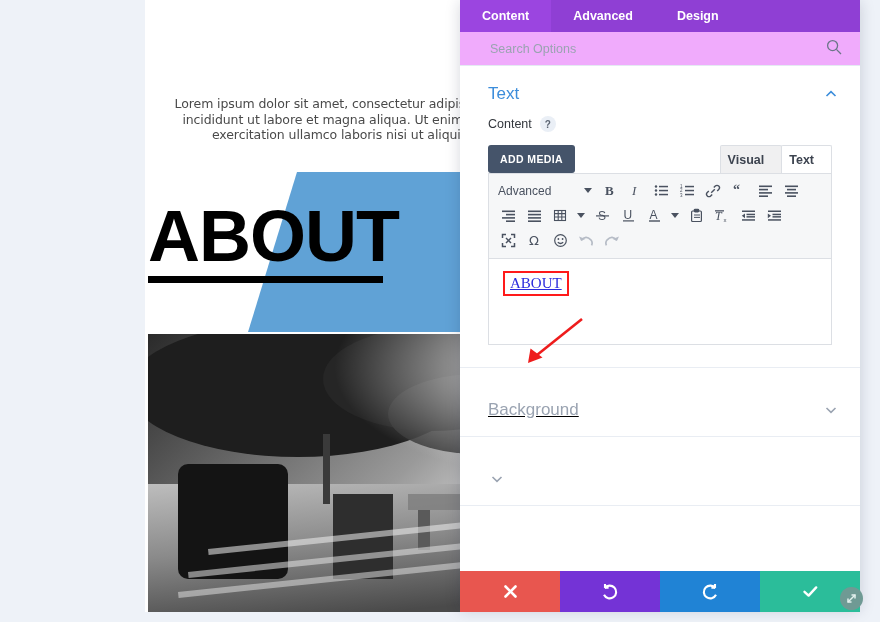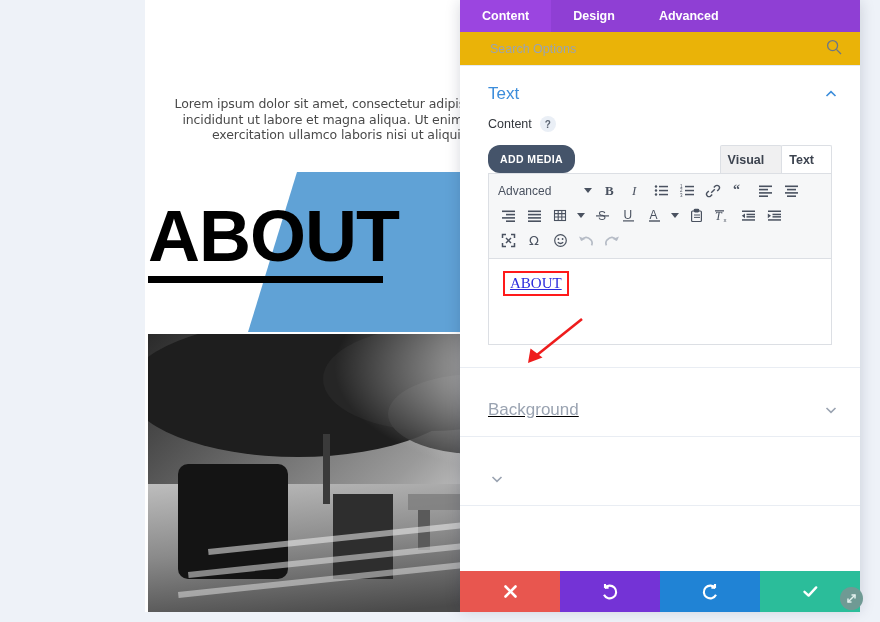--- a/index.html
+++ b/index.html
@@ -134,21 +134,21 @@
     align-items: center;
     color: #ffffff;
     font-size: 12.5px;
     font-weight: 700;
     height: 100%;
   }
   .tab.active { background: #9b45e0; }
 
   .search-row {
     height: 33px;
-    background: #eab308;
+    background: #f0abfc;
     border-bottom: 1px solid #e4eaf2;
     display: flex;
     align-items: center;
     padding: 0 18px 0 28px;
     flex: none;
   }
   .search-input {
     flex: 1;
     border: none;
     outline: none;
@@ -225,21 +225,21 @@
     align-items: flex-end;
     height: 33px;
   }
   .add-media {
     background: #45546a;
     color: #ffffff;
     font-size: 10.5px;
     font-weight: 700;
     letter-spacing: 0.4px;
     padding: 8px 12px;
-    border-radius: 12px;
+    border-radius: 3px;
     border: none;
     font-family: "Liberation Sans", sans-serif;
   }
   .spacer { flex: 1; }
   .ed-tab {
     font-size: 12.5px;
     color: #3d4450;
     padding: 7px 17px 6px 7px;
     border: 1px solid #dcdfe4;
     border-bottom: none;
@@ -416,22 +416,22 @@
       </g>
     </svg>
   </div>
 </div>
 
 <div class="modal">
 
 
   <div class="tabs">
     <div class="tab active">Content</div>
+    <div class="tab">Advanced</div>
     <div class="tab">Design</div>
-    <div class="tab">Advanced</div>
   </div>
 
   <div class="search-row">
     <input class="search-input" type="text" placeholder="Search Options" style="">
     <span>
       <svg width="16" height="16" viewBox="0 0 16 16" fill="none" stroke="#6b7688" stroke-width="1.3">
         <circle cx="6.6" cy="6.6" r="5"></circle>
         <path d="M10.4 10.4 L15 15"></path>
       </svg>
     </span>

